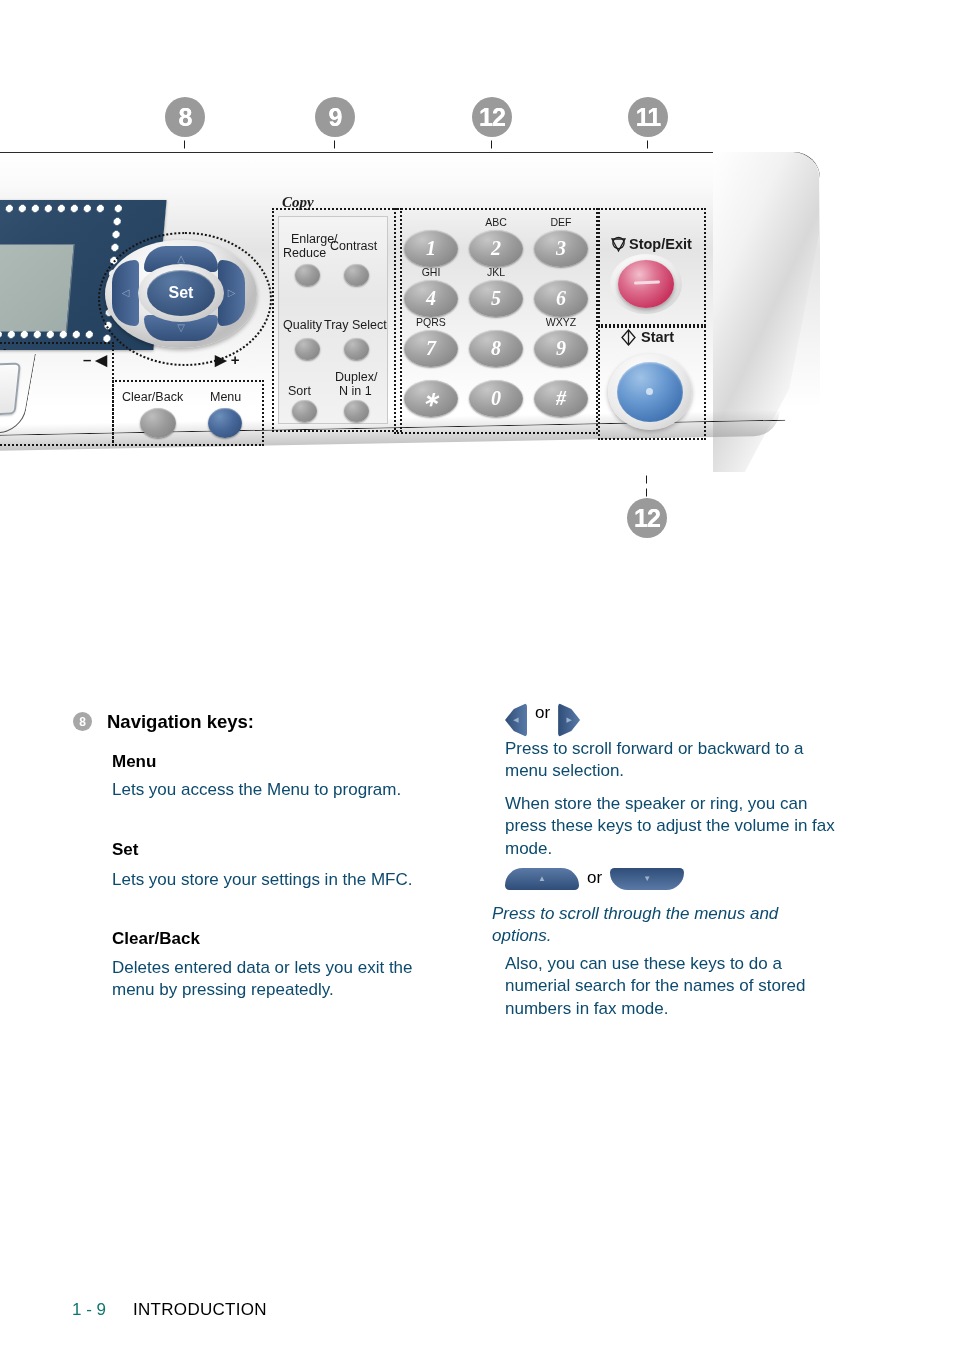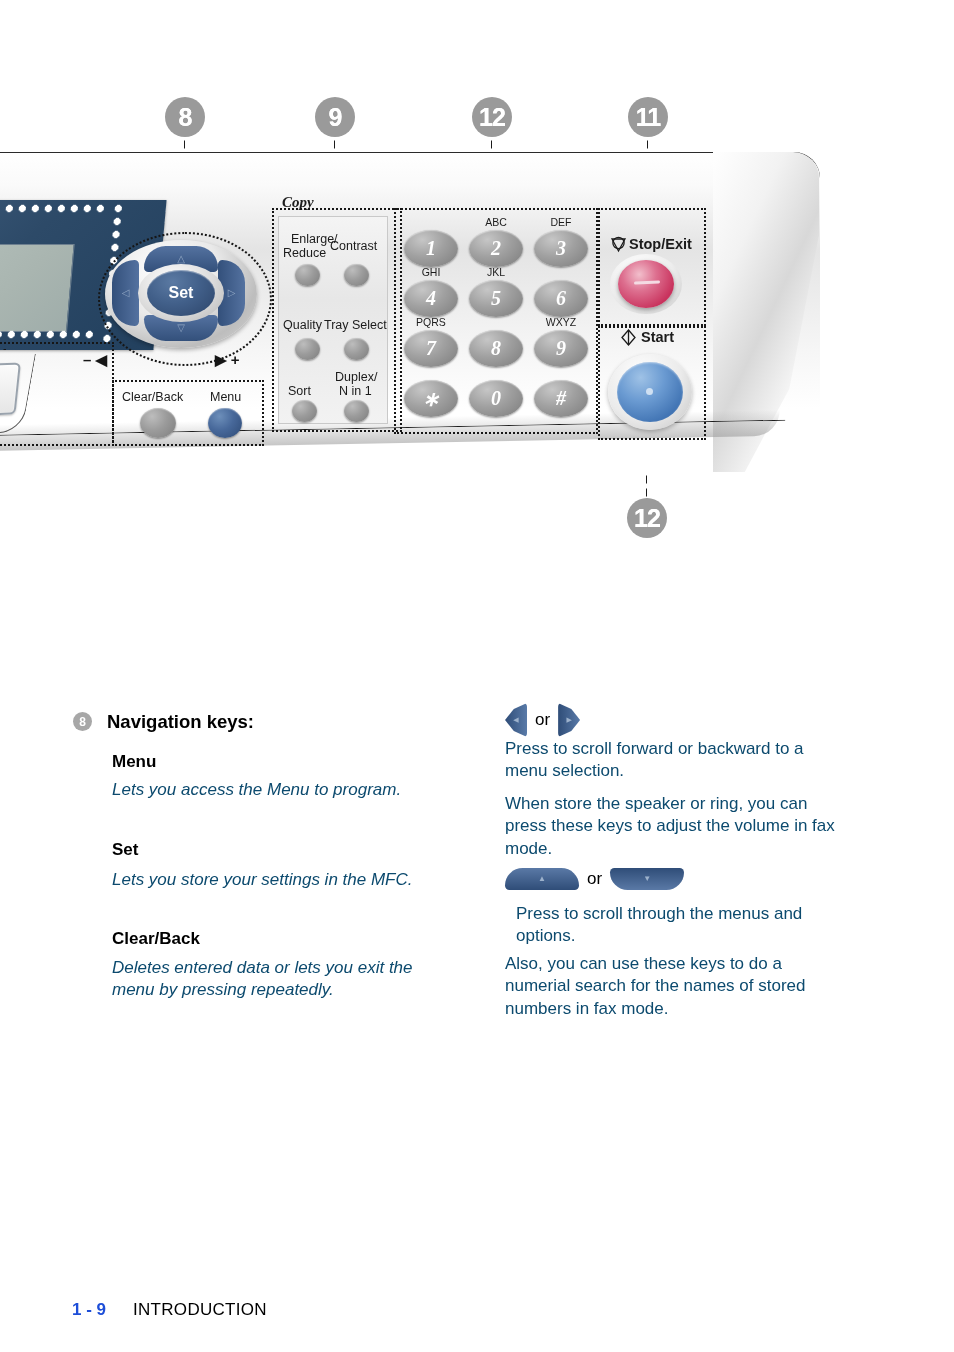--- a/index.html
+++ b/index.html
@@ -229,42 +229,42 @@
   }
   .h-main{
     position:absolute;font-size:18.5px;font-weight:bold;color:#000;
   }
   .h-sub{
     position:absolute;font-size:17px;font-weight:bold;color:#000;
   }
   .para{
     position:absolute;font-size:17px;color:#0c4a6e;line-height:1.32;
   }
-  .col-l{width:340px;font-style:italic;}
+  .col-l{width:340px;}
   .col-r{width:345px;}
 
-  .inline-key-row{position:absolute;display:flex;align-items:center;gap:8px;}
+  .inline-key-row{position:absolute;display:flex;align-items:flex-start;gap:8px;}
   .ik-left,.ik-right{
     width:22px;height:34px;
     background:linear-gradient(to right,#2f4d78,#597aa8);
   }
   .ik-left{border-radius:34px 8px 8px 34px;clip-path:polygon(100% 0,40% 18%,0 50%,40% 82%,100% 100%);}
   .ik-right{border-radius:8px 34px 34px 8px;clip-path:polygon(0 0,60% 18%,100% 50%,60% 82%,0 100%);}
   .ik-up,.ik-dn{
     width:74px;height:22px;
     background:linear-gradient(to bottom,#5a79a6,#2f4d78);
   }
   .ik-up{border-radius:40px 40px 10px 10px;}
   .ik-dn{border-radius:10px 10px 40px 40px;background:linear-gradient(to bottom,#2f4d78,#5a79a6);}
   .ik-or{font-size:17px;color:#000;}
   .ik-tri{font-size:8px;color:#9db2cc;display:block;text-align:center;line-height:22px;}
   .ik-tri-s{font-size:7px;color:#9db2cc;display:block;text-align:center;line-height:34px;}
 
   
-  .footer-page{position:absolute;left:72px;top:1300px;font-size:17px;font-weight:bold;color:#1d4ed8;}
+  .footer-page{position:absolute;left:72px;top:1300px;font-size:17px;font-weight:normal;color:#0f766e;}
   .footer-sec{position:absolute;left:133px;top:1300px;font-size:17px;color:#000;letter-spacing:.3px;}
 </style>
 </head>
 <body>
 
 <div class="bubble" style="left:165px;top:97px;">8</div>
 <div class="bubble" style="left:315px;top:97px;">9</div>
 <div class="bubble" style="left:472px;top:97px;">12</div>
 <div class="bubble" style="left:628px;top:97px;">11</div>
 <div class="bubble" style="left:627px;top:498px;">12</div>
@@ -421,17 +421,17 @@
 <div class="inline-key-row" style="left:505px;top:868px;">
   <div class="ik-up">
       <span class="ik-tri">▲</span>
     </div>
   <span class="ik-or">or</span>
   <div class="ik-dn">
       <span class="ik-tri">▼</span>
     </div>
 </div>
 
-<div class="para col-r" style="left:516px;top:903px;">Press to scroll through the menus and options.</div>
+<div class="para col-r" style="left:492px;top:903px;font-style:italic;">Press to scroll through the menus and options.</div>
 <div class="para col-r" style="left:505px;top:953px;">Also, you can use these keys to do a numerial search for the names of stored numbers in fax mode.</div>
 
 <div class="footer-page">1 - 9</div>
 <div class="footer-sec">INTRODUCTION</div>
 
 </body></html>

